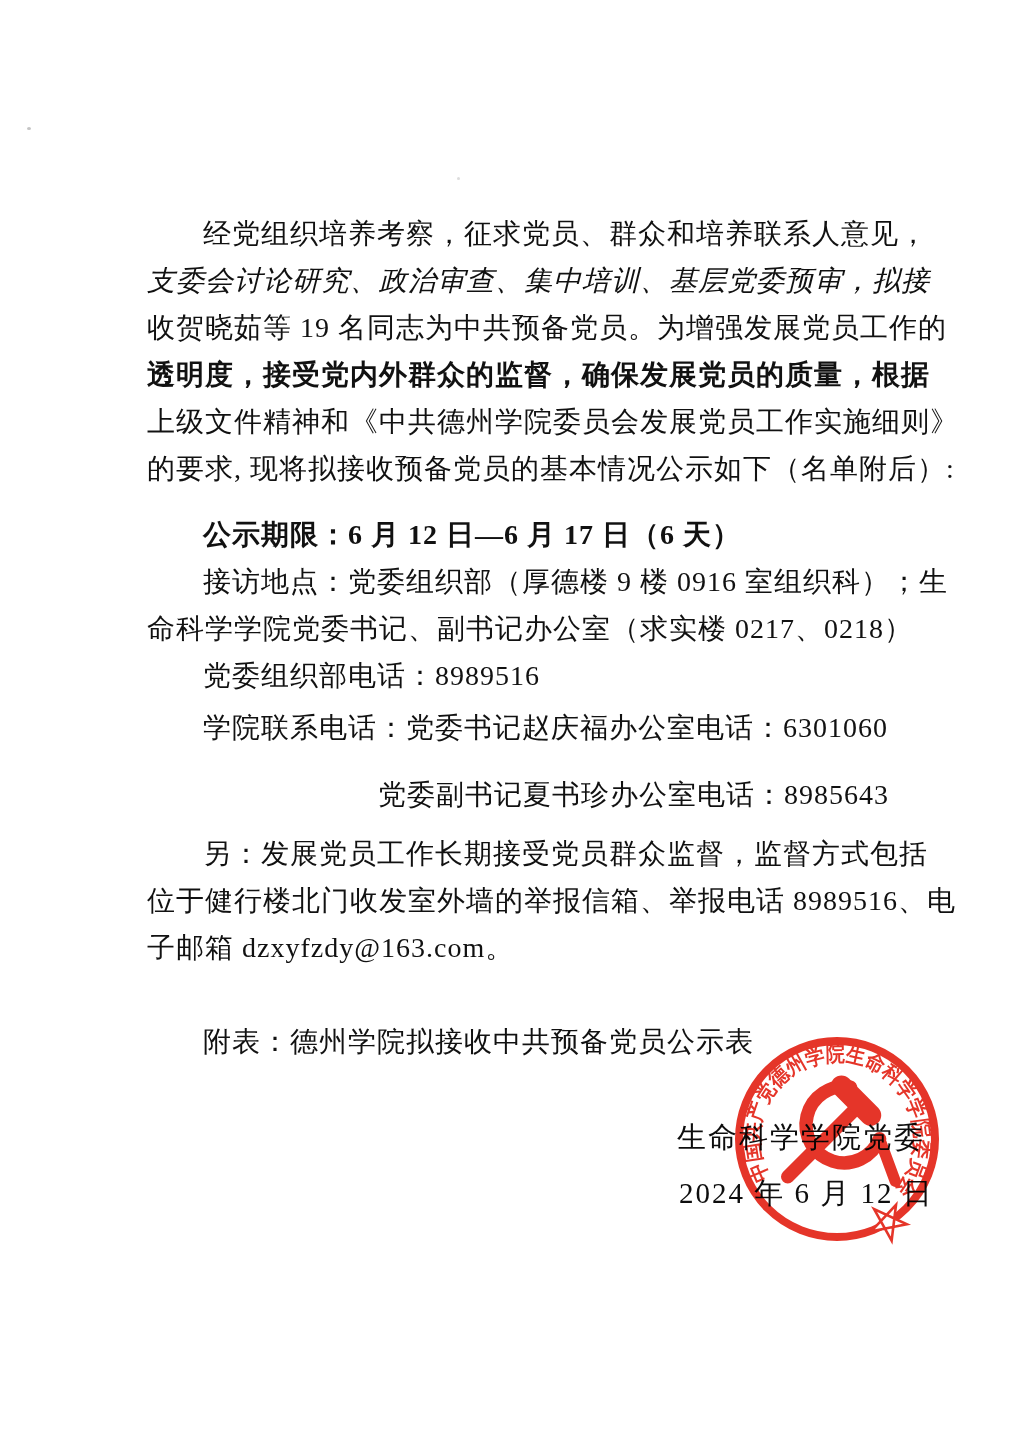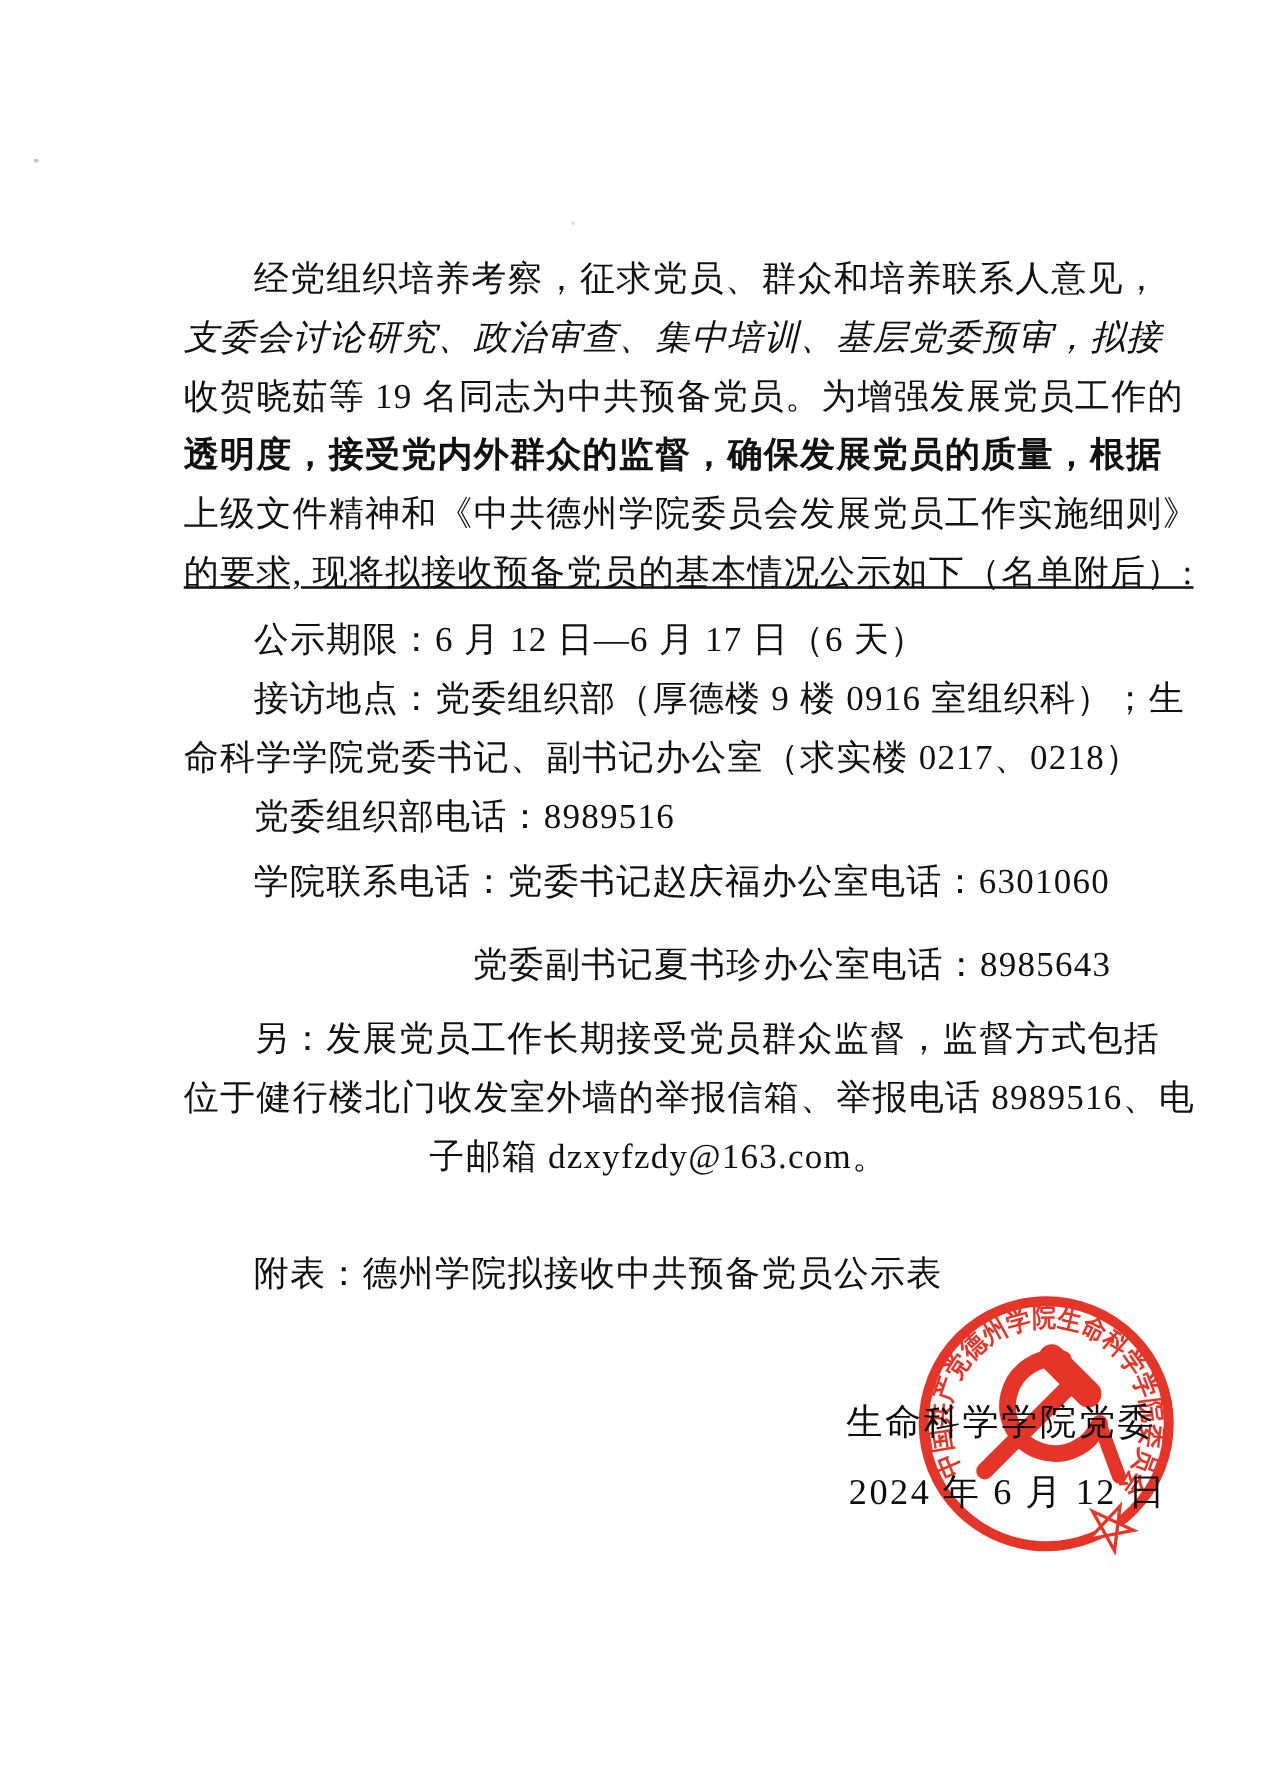--- a/index.html
+++ b/index.html
@@ -19,21 +19,21 @@
     width: 100%;
     text-align: center;
     font-family: "Liberation Sans", "DejaVu Sans", sans-serif;
     font-weight: 700;
     font-size: 40px;
     letter-spacing: 2px;
     color: #0d0d0d;
   }
   .doc-body {
     position: absolute;
-    top: 200px;
+    top: 210px;
     left: 147px;
     width: 760px;
     font-size: 28px;
     line-height: 47px;
     letter-spacing: 1px;
   }
   .line {
     min-height: 47px;
     white-space: nowrap;
   }
@@ -71,30 +71,30 @@
   <div class="speck speck-1"></div>
   <div class="speck speck-2"></div>
 
 
   <div class="doc-body">
       <div class="line" style="padding-left: 56px;">经党组织培养考察，征求党员、群众和培养联系人意见，</div>
       <div class="line" style="padding-left: 0px; font-style: italic;">支委会讨论研究、政治审查、集中培训、基层党委预审，拟接</div>
       <div class="line" style="padding-left: 0px;">收贺晓茹等 19 名同志为中共预备党员。为增强发展党员工作的</div>
       <div class="line" style="padding-left: 0px; font-weight: bold;">透明度，接受党内外群众的监督，确保发展党员的质量，根据</div>
       <div class="line" style="padding-left: 0px;">上级文件精神和《中共德州学院委员会发展党员工作实施细则》</div>
-      <div class="line" style="padding-left: 0px; text-decoration: underline;">的要求, 现将拟接收预备党员的基本情况公示如下（名单附后）:</div>
-      <div class="line" style="padding-left: 56px; margin-top: 7px;">公示期限：6 月 12 日—6 月 17 日（6 天）</div>
+      <div class="line" style="padding-left: 0px;">的要求, 现将拟接收预备党员的基本情况公示如下（名单附后）:</div>
+      <div class="line" style="padding-left: 56px; margin-top: 19px; font-weight: bold;">公示期限：6 月 12 日—6 月 17 日（6 天）</div>
       <div class="line" style="padding-left: 56px;">接访地点：党委组织部（厚德楼 9 楼 0916 室组织科）；生</div>
       <div class="line" style="padding-left: 0px;">命科学学院党委书记、副书记办公室（求实楼 0217、0218）</div>
       <div class="line" style="padding-left: 56px;">党委组织部电话：8989516</div>
       <div class="line" style="padding-left: 56px; margin-top: 5px;">学院联系电话：党委书记赵庆福办公室电话：6301060</div>
       <div class="line" style="padding-left: 231px; margin-top: 20px;">党委副书记夏书珍办公室电话：8985643</div>
       <div class="line" style="padding-left: 56px; margin-top: 12px;">另：发展党员工作长期接受党员群众监督，监督方式包括</div>
       <div class="line" style="padding-left: 0px; text-align: right;">位于健行楼北门收发室外墙的举报信箱、举报电话 8989516、电</div>
-      <div class="line" style="padding-left: 0px; text-align: center;">子邮箱 dzxyfzdy@163.com。</div>
+      <div class="line" style="padding-left: 0px;">子邮箱 dzxyfzdy@163.com。</div>
       <div class="line" style="padding-left: 0px;">&nbsp;</div>
       <div class="line" style="padding-left: 56px;">附表：德州学院拟接收中共预备党员公示表</div>
     </div>
 
   <div class="sig sig-name">生命科学学院党委</div>
   <div class="sig sig-date">2024 年 6 月 12 日</div>
 
   <svg class="seal" viewBox="0 0 226 226" xmlns="http://www.w3.org/2000/svg">
 
     <circle cx="113" cy="113" r="98" fill="none" stroke="currentColor" stroke-width="8"></circle>

